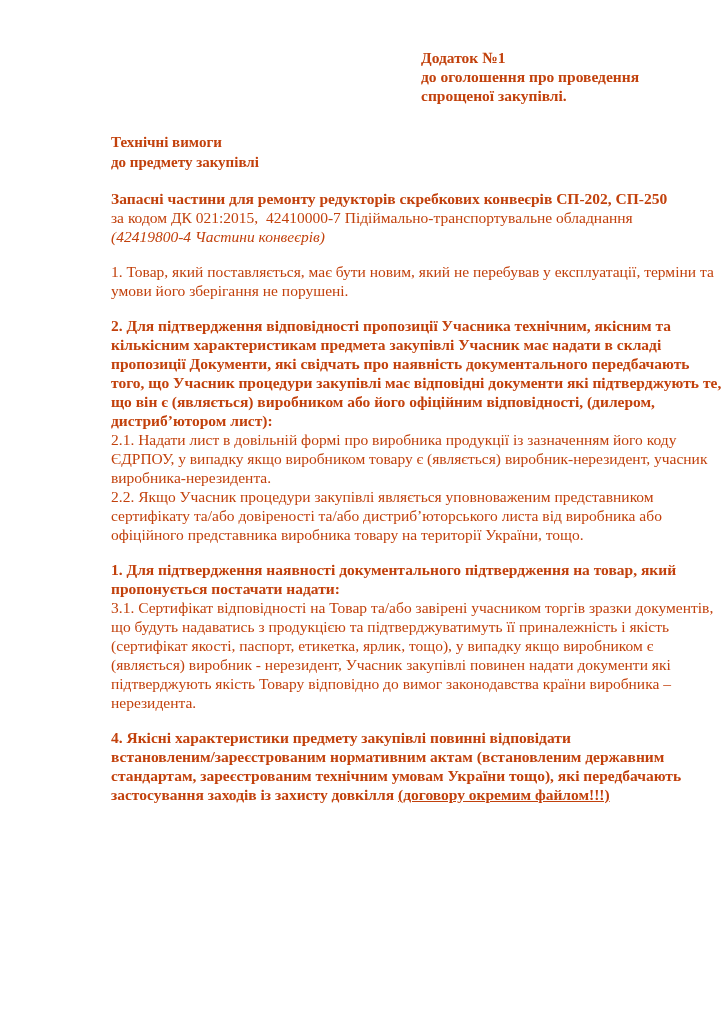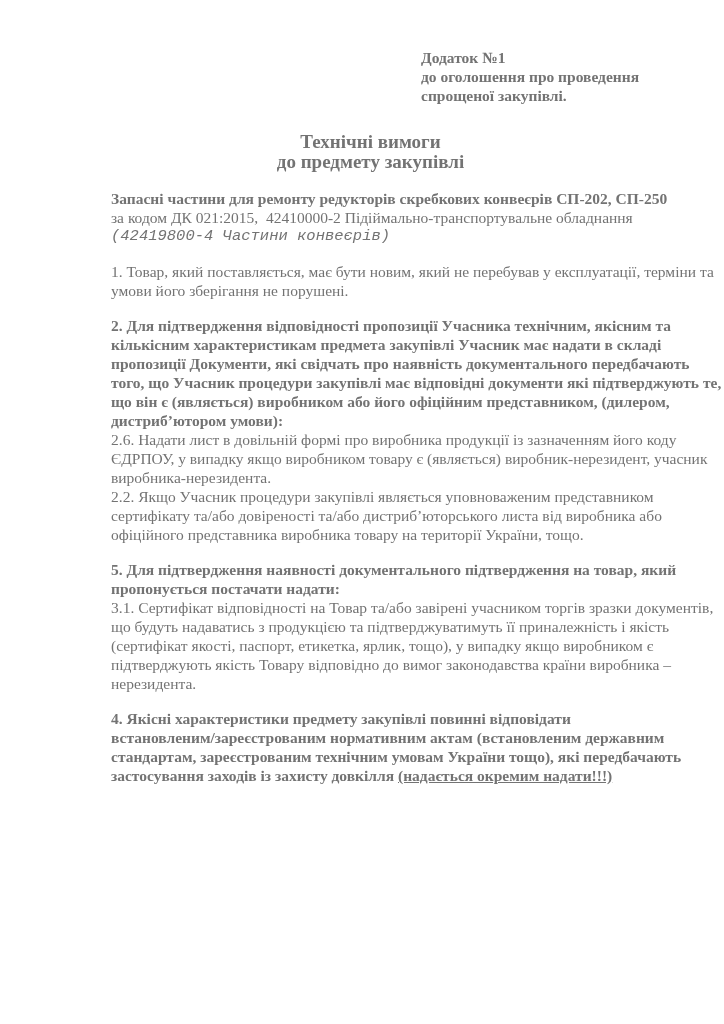--- a/index.html
+++ b/index.html
@@ -5,48 +5,47 @@
   html, body {
     margin: 0;
     padding: 0;
     background: #ffffff;
   }
   .page {
     position: relative;
     width: 724px;
     height: 1024px;
     background: #ffffff;
-    color: #737373;
+    color: #c2410c;
     font-family: "Liberation Serif", "DejaVu Serif", serif;
     font-size: 15.5px;
     line-height: 19px;
     box-sizing: border-box;
     padding: 48px 94px 0 111px;
     overflow: hidden;
   }
   .annex-header {
     font-weight: bold;
     margin-left: 310px;
   }
   .annex-header .line { white-space: nowrap; }
   .doc-title {
     margin-top: 27px;
-    text-align: center;
     font-weight: bold;
-    font-size: 19px;
+    font-size: 15px;
     line-height: 20px;
   }
   .subject {
     margin-top: 17px;
     text-align: left;
   }
   .subject .line { white-space: pre; }
   .subject-name { font-weight: bold; }
   .subject-code { font-weight: normal; }
-  .subject-detail { font-style: italic; font-family: Liberation Mono, monospace; }
+  .subject-detail { font-style: italic; }
   .paragraphs { margin-top: 0; }
   .para.gap { margin-top: 16px; }
   .para.bold { font-weight: bold; }
   .para .line {
     min-height: 19px;
     white-space: pre;
   }
   .u { text-decoration: underline; }
 </style>
 </head>
@@ -60,59 +59,60 @@
     <div class="line">спрощеної закупівлі.</div>
   </div>
 
   <div class="doc-title">
     <div class="line">Технічні вимоги</div>
     <div class="line">до предмету закупівлі</div>
   </div>
 
   <div class="subject">
     <div class="line subject-name">Запасні частини для ремонту редукторів скребкових конвеєрів СП-202, СП-250</div>
-    <div class="line subject-code">за кодом ДК 021:2015,  42410000-2 Підіймально-транспортувальне обладнання</div>
+    <div class="line subject-code">за кодом ДК 021:2015,  42410000-7 Підіймально-транспортувальне обладнання</div>
     <div class="line subject-detail">(42419800-4 Частини конвеєрів)</div>
   </div>
 
   <div class="paragraphs">
       <div class="para normal gap">
         <div class="line">1. Товар, який поставляється, має бути новим, який не перебував у експлуатації, терміни та</div>
         <div class="line">умови його зберігання не порушені.</div>
       </div>
       <div class="para bold gap">
         <div class="line">2. Для підтвердження відповідності пропозиції Учасника технічним, якісним та</div>
         <div class="line">кількісним характеристикам предмета закупівлі Учасник має надати в складі</div>
         <div class="line">пропозиції Документи, які свідчать про наявність документального передбачають</div>
         <div class="line">того, що Учасник процедури закупівлі має відповідні документи які підтверджують те,</div>
-        <div class="line">що він є (являється) виробником або його офіційним представником, (дилером,</div>
-        <div class="line">дистриб’ютором умови):</div>
+        <div class="line">що він є (являється) виробником або його офіційним відповідності, (дилером,</div>
+        <div class="line">дистриб’ютором лист):</div>
       </div>
       <div class="para normal">
-        <div class="line">2.6. Надати лист в довільній формі про виробника продукції із зазначенням його коду</div>
+        <div class="line">2.1. Надати лист в довільній формі про виробника продукції із зазначенням його коду</div>
         <div class="line">ЄДРПОУ, у випадку якщо виробником товару є (являється) виробник-нерезидент, учасник</div>
         <div class="line">виробника-нерезидента.</div>
       </div>
       <div class="para normal">
         <div class="line">2.2. Якщо Учасник процедури закупівлі являється уповноваженим представником</div>
         <div class="line">сертифікату та/або довіреності та/або дистриб’юторського листа від виробника або</div>
         <div class="line">офіційного представника виробника товару на території України, тощо.</div>
       </div>
       <div class="para bold gap">
-        <div class="line">5. Для підтвердження наявності документального підтвердження на товар, який</div>
+        <div class="line">1. Для підтвердження наявності документального підтвердження на товар, який</div>
         <div class="line">пропонується постачати надати:</div>
       </div>
       <div class="para normal">
         <div class="line">3.1. Сертифікат відповідності на Товар та/або завірені учасником торгів зразки документів,</div>
         <div class="line">що будуть надаватись з продукцією та підтверджуватимуть її приналежність і якість</div>
         <div class="line">(сертифікат якості, паспорт, етикетка, ярлик, тощо), у випадку якщо виробником є</div>
+        <div class="line">(являється) виробник - нерезидент, Учасник закупівлі повинен надати документи які</div>
         <div class="line">підтверджують якість Товару відповідно до вимог законодавства країни виробника –</div>
         <div class="line">нерезидента.</div>
       </div>
       <div class="para bold gap">
         <div class="line">4. Якісні характеристики предмету закупівлі повинні відповідати</div>
         <div class="line">встановленим/зареєстрованим нормативним актам (встановленим державним</div>
         <div class="line">стандартам, зареєстрованим технічним умовам України тощо), які передбачають</div>
-        <div class="line"><span>застосування заходів із захисту довкілля </span><span class="u">(надається окремим надати!!!)</span></div>
+        <div class="line"><span>застосування заходів із захисту довкілля </span><span class="u">(договору окремим файлом!!!)</span></div>
       </div>
     </div>
 
 </div>
 
 </body></html>

